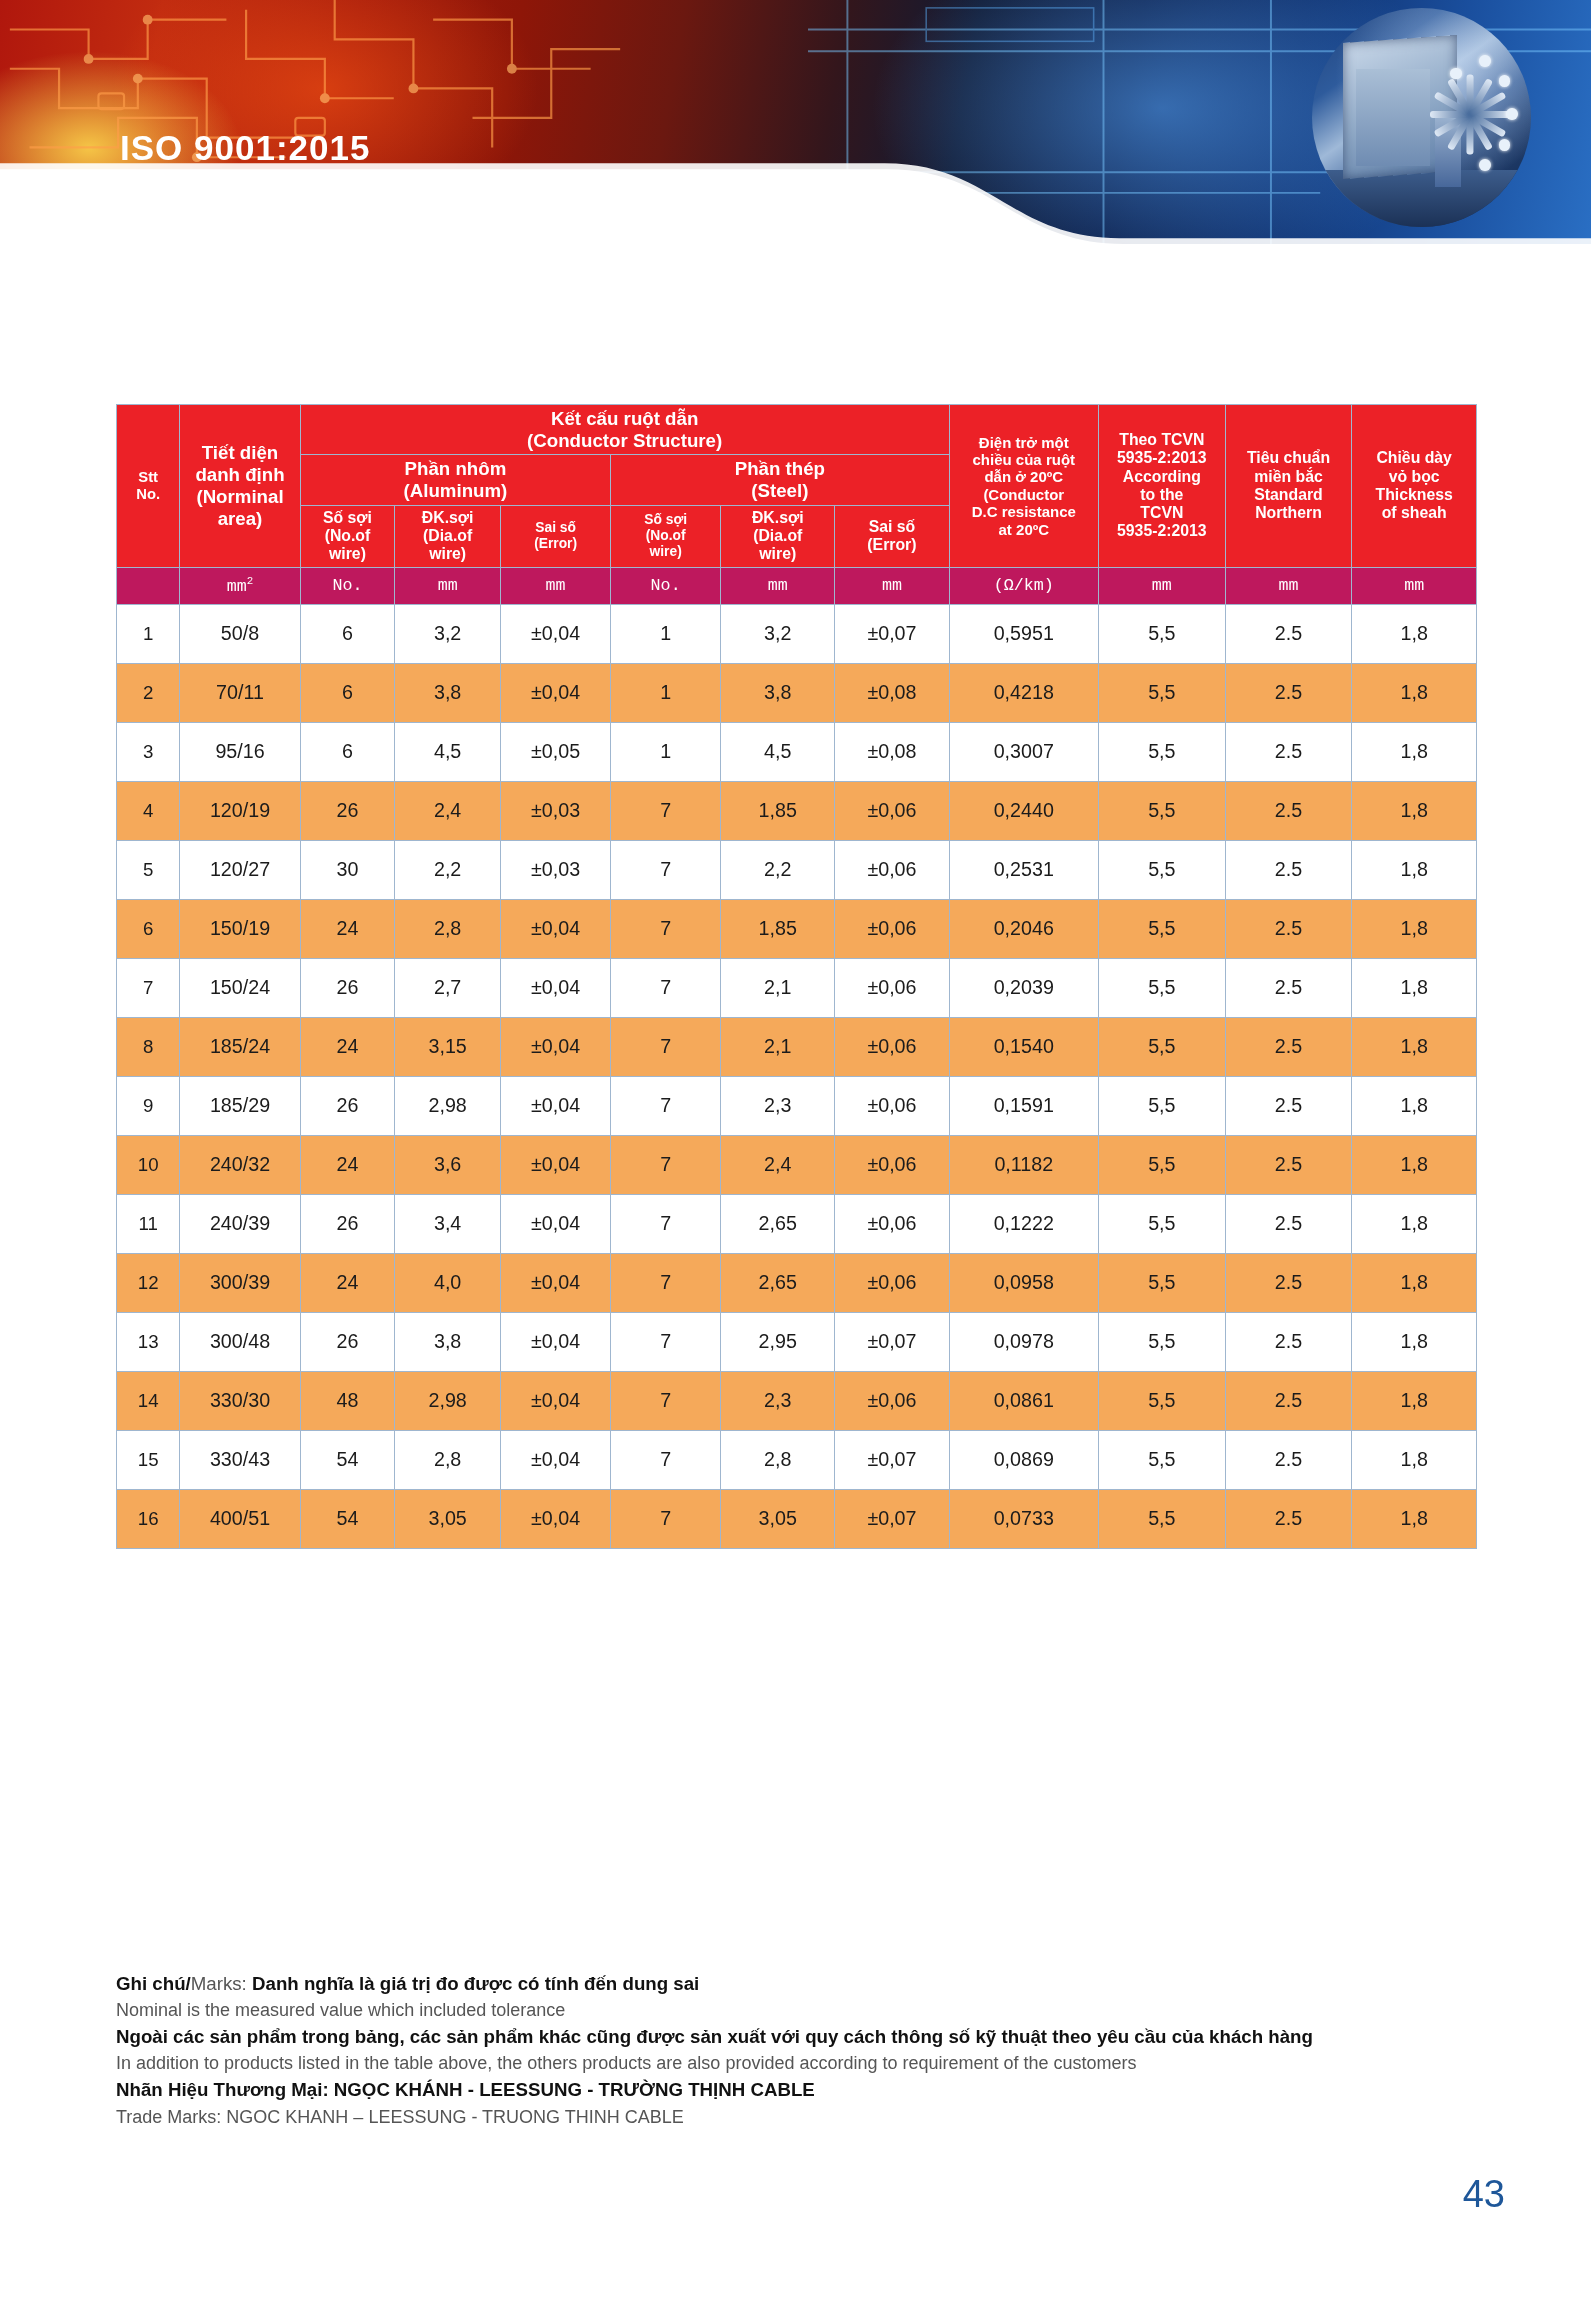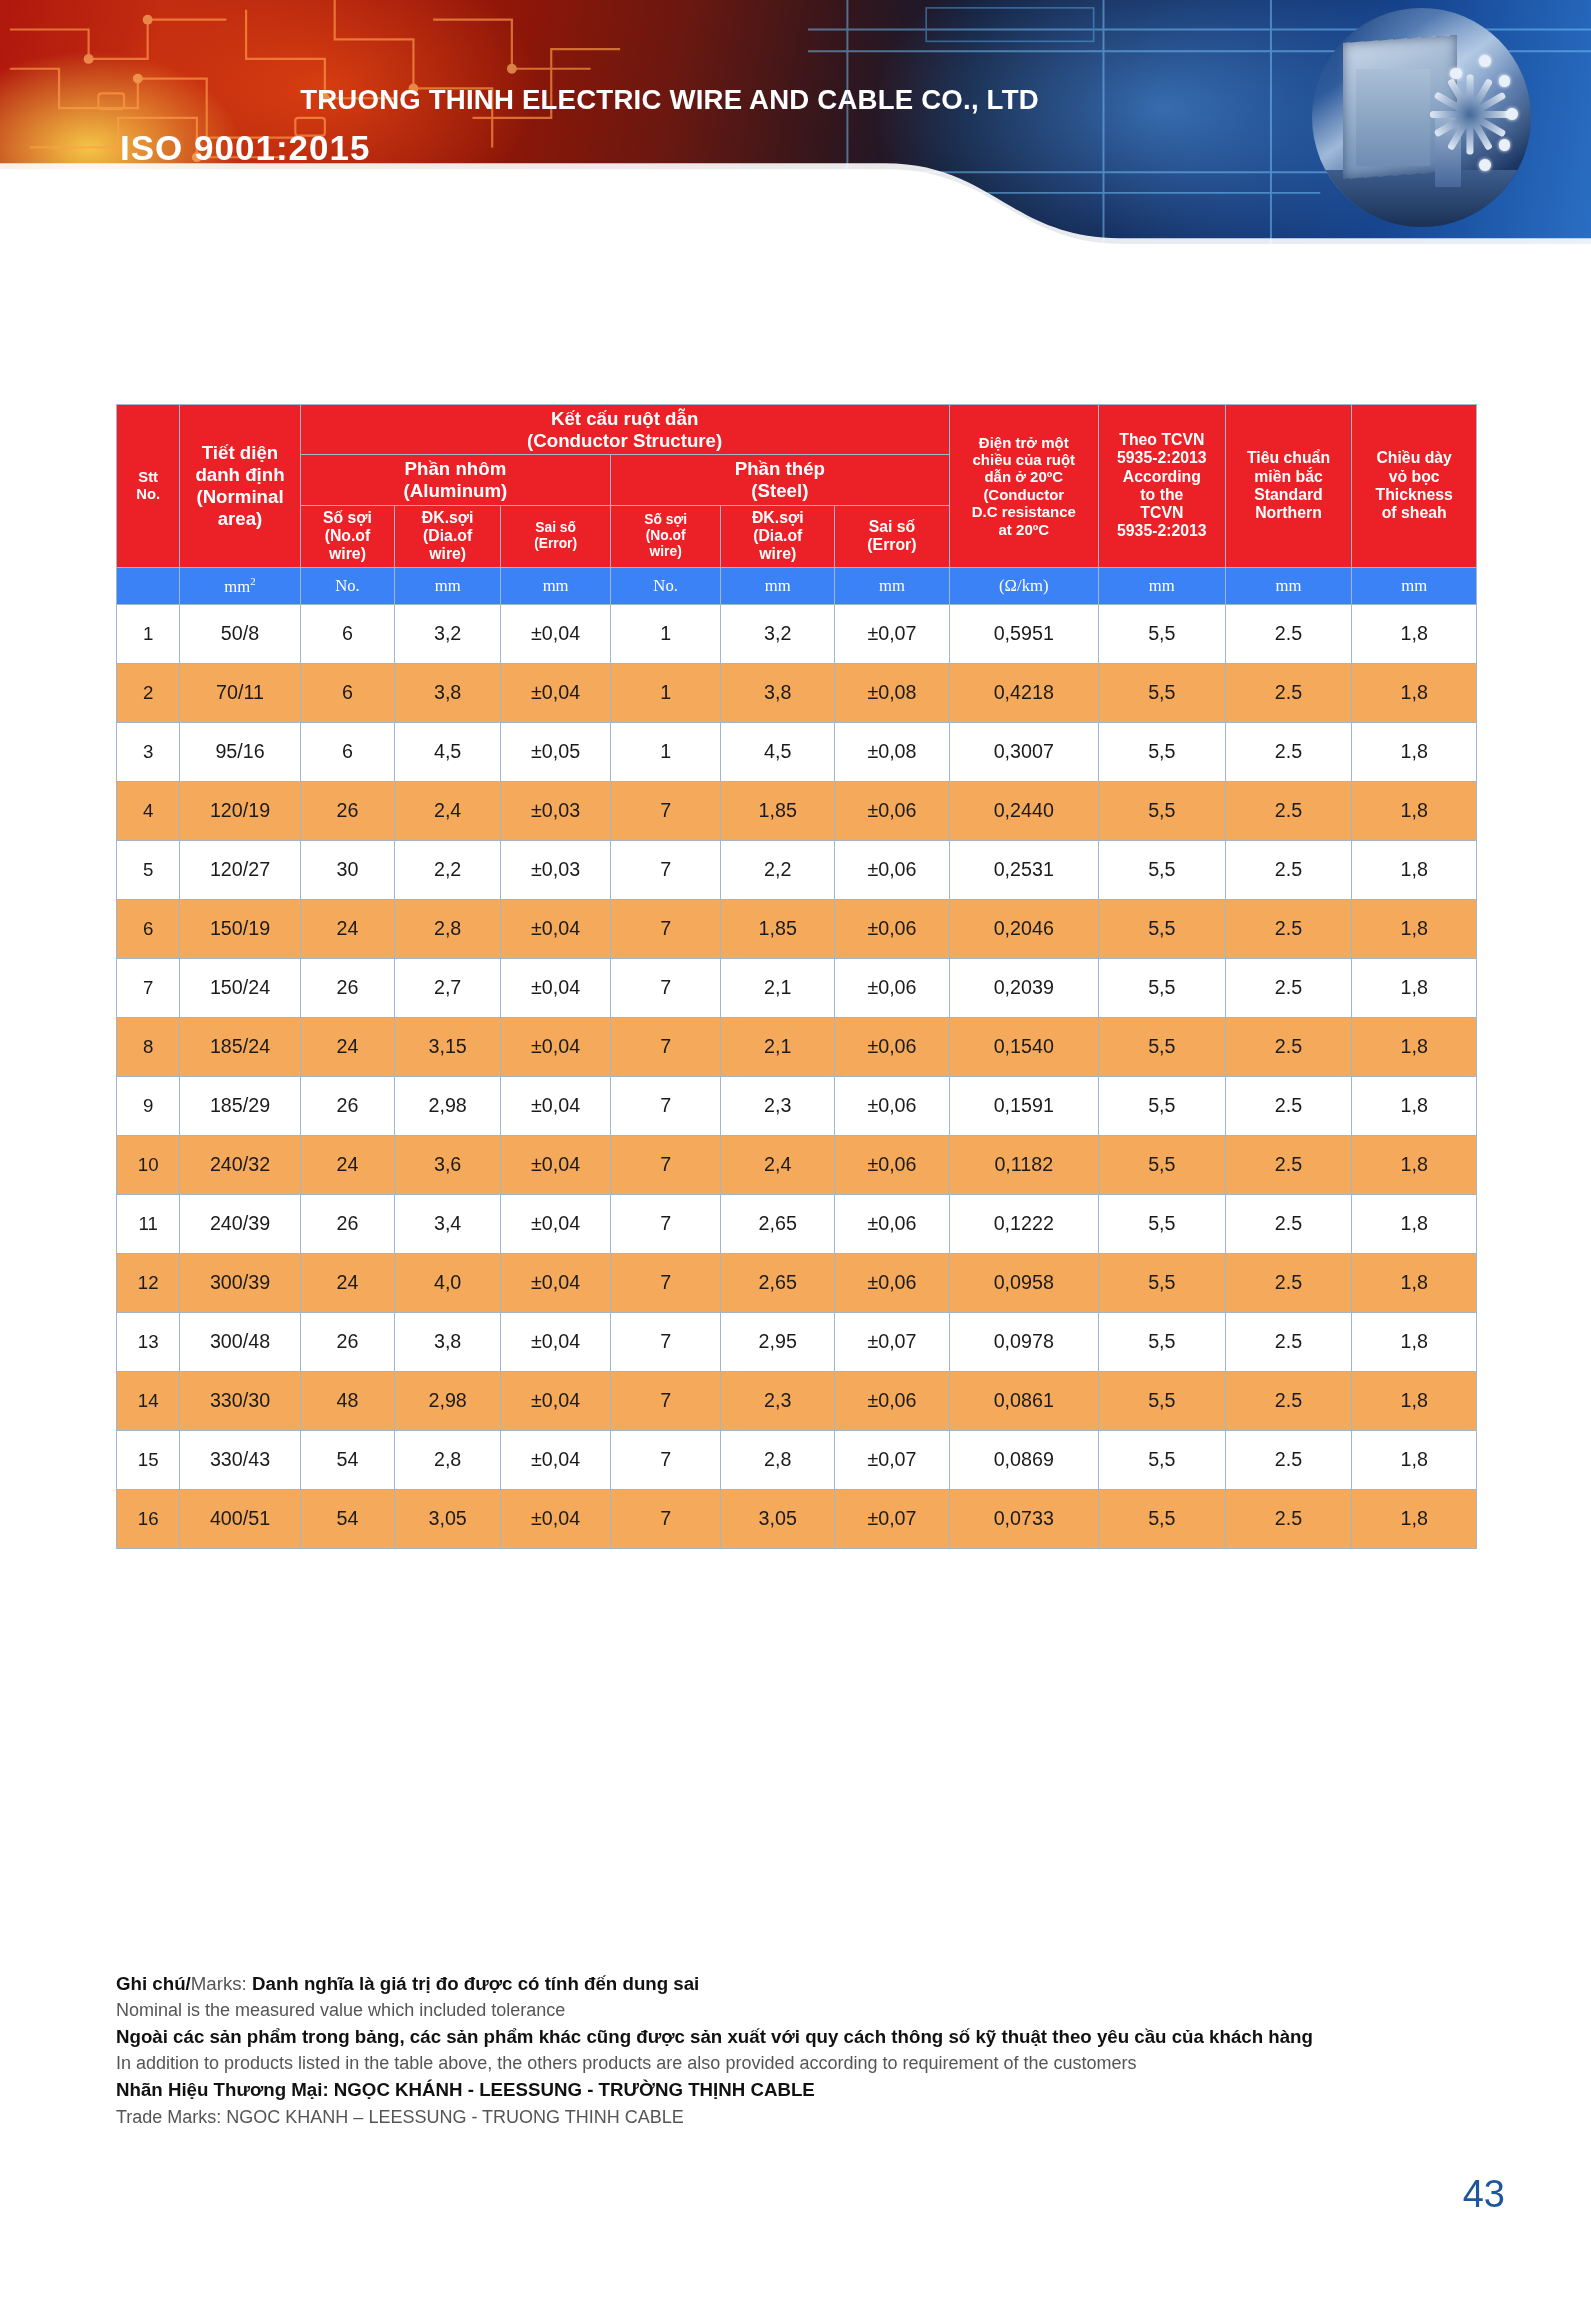--- a/index.html
+++ b/index.html
@@ -121,22 +121,22 @@
     padding:3px 2px; line-height:1.16;
   }
   th.h-big   { font-size:18.7px; }
   th.h-mid   { font-size:18.7px; }
   th.h-small { font-size:15.8px; }
   th.h-tiny  { font-size:13.8px; }
   th.h-res   { font-size:15px; }
   th.stt     { font-size:14.8px; }
   
   tr.units td {
-    background:#3b82f6; color:#ffffff;
-    font-family:Liberation Serif, serif;
+    background:#be185d; color:#ffffff;
+    font-family:Liberation Mono, monospace;
     font-size:16.7px; height:37px; padding:2px;
   }
   tr.units td sup { font-size:10.8px; }
   
   tbody tr td {
     height:59px; font-size:19.7px; color:#1b1b1b; padding:2px;
     font-family:"Liberation Sans", sans-serif;
   }
   tbody tr.odd  td { background:#ffffff; }
   tbody tr.even td { background:#f5a95a; }
@@ -218,21 +218,20 @@
         <b style="left:88%;top:48%"></b>
           <b style="left:80%;top:22%"></b>
         <b style="left:80%;top:72%"></b>
           <b style="left:60%;top:6%"></b>
         <b style="left:60%;top:88%"></b>
           <b style="left:30%;top:16%"></b>
       </div>
     </div>
 
     <div class="banner-text">
-      <div class="co-en">TRUONG THINH ELECTRIC WIRE AND CABLE CO., LTD</div>
       <div class="iso">ISO 9001:2015</div>
     </div>
   </div>
 
 
   <div class="tbl-wrap">
     <table class="spec">
       <colgroup>
         <col style="width:61px">
         <col style="width:116px">

